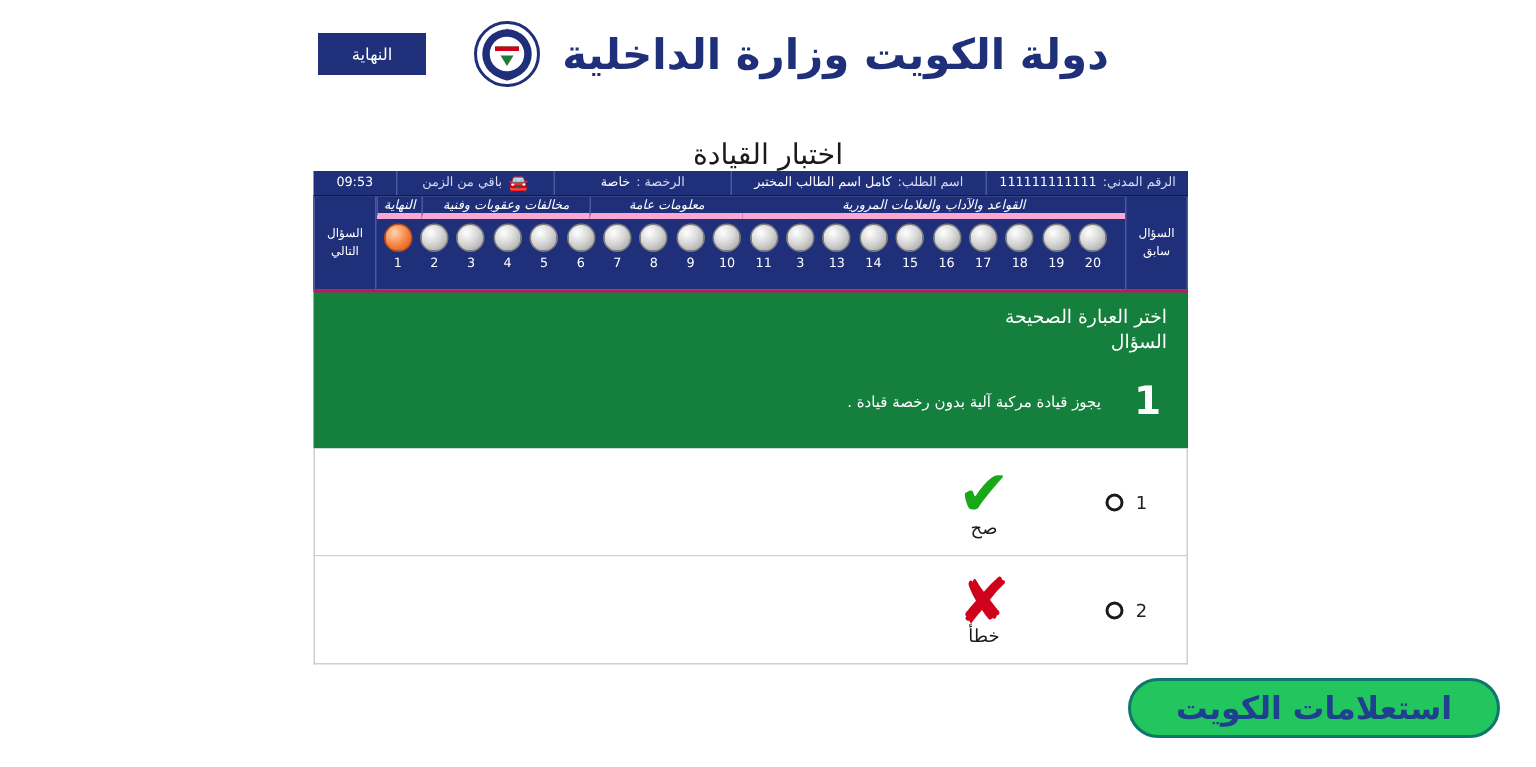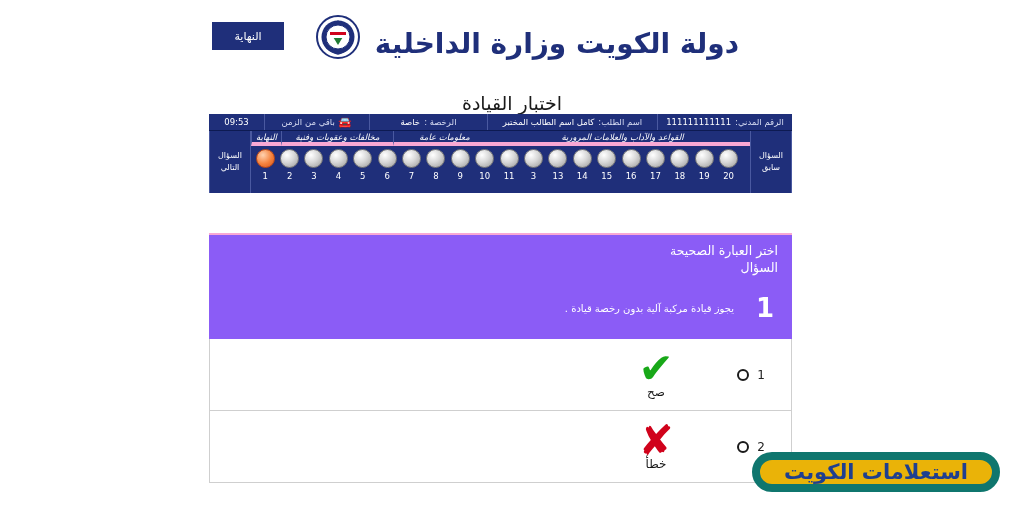--- a/index.html
+++ b/index.html
@@ -26,21 +26,21 @@
     background: #1f2f7a;
     color: #ffffff;
     font-size: 11px;
     display: flex; align-items: center; justify-content: center;
     cursor: pointer;
     border: none;
   }
   .brand {
     position: absolute; top: 12px; left: 352px;
     width: 350px; height: 48px;
-    display: flex; align-items: flex-end; justify-content: center; gap: 14px;
+    display: flex; align-items: center; justify-content: center; gap: 14px;
     direction: rtl;
   }
   .brand-text {
     font-size: 28px; color: #1f2f7a; font-weight: bold;
     white-space: nowrap;
   }
   .brand-logo {
     width: 46px; height: 46px; flex: 0 0 46px;
     position: relative;
   }
@@ -136,27 +136,26 @@
   .bulb.active {
     background: radial-gradient(circle at 35% 30%, #ffd2b0 0%, #f4813c 55%, #d2541c 100%);
     border: 1px solid #c04b17;
   }
   .num-lbl {
     font-size: 8.5px; color: #ffffff; margin-top: 3px;
   }
 
   
   .question {
-    background: #8b5cf6;
+    background: #15803d;
     color: #ffffff;
-    border-top: 2px solid #f9a8d4;
+    border-top: 2px solid #be185d;
     padding: 8px 14px 16px 14px;
     min-height: 103px;
     position: relative;
-    margin-top: 40px;
   }
   .q-head { font-size: 12.5px; text-align: right; }
   .q-sub  { font-size: 12.5px; text-align: right; margin-top: 2px; }
   .q-body {
     display: flex; flex-direction: row; align-items: center;
     justify-content: flex-start; gap: 18px;
     margin-top: 18px;
     direction: rtl;
   }
   .q-num {
@@ -192,23 +191,23 @@
   }
   .mark { font-size: 42px; line-height: 0.9; font-weight: bold; }
   .mark.tick { color: #18a818; }
   .mark.cross { color: #d0021b; }
   .ans-label { font-size: 12px; color: #1a1a1a; margin-top: -2px; }
 
   
   .watermark {
     position: absolute; left: 752px; top: 452px;
     width: 248px; height: 40px;
-    border: 8px solid #0f766e;
+    border: 2px solid #0f766e;
     border-radius: 20px;
-    background: #eab308;
+    background: #22c55e;
     display: flex; align-items: center; justify-content: center;
     direction: rtl;
   }
   .watermark span {
     font-size: 21px; font-weight: bold; color: #1f3f8f;
     letter-spacing: 0px;
   }
 </style>
 </head>
 <body>

